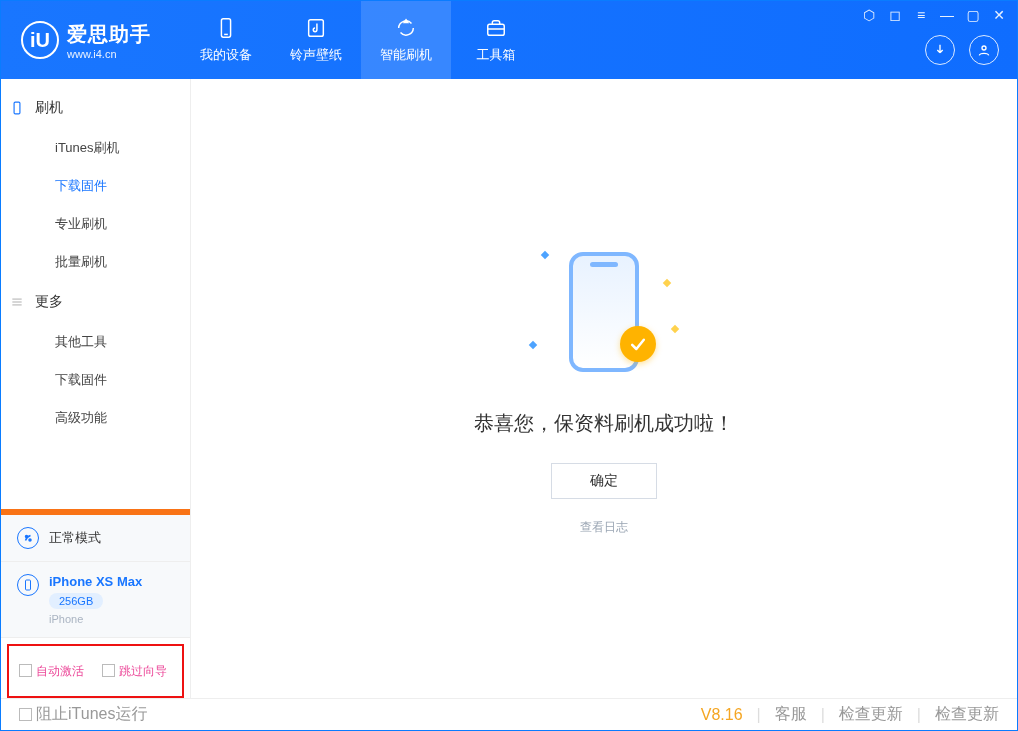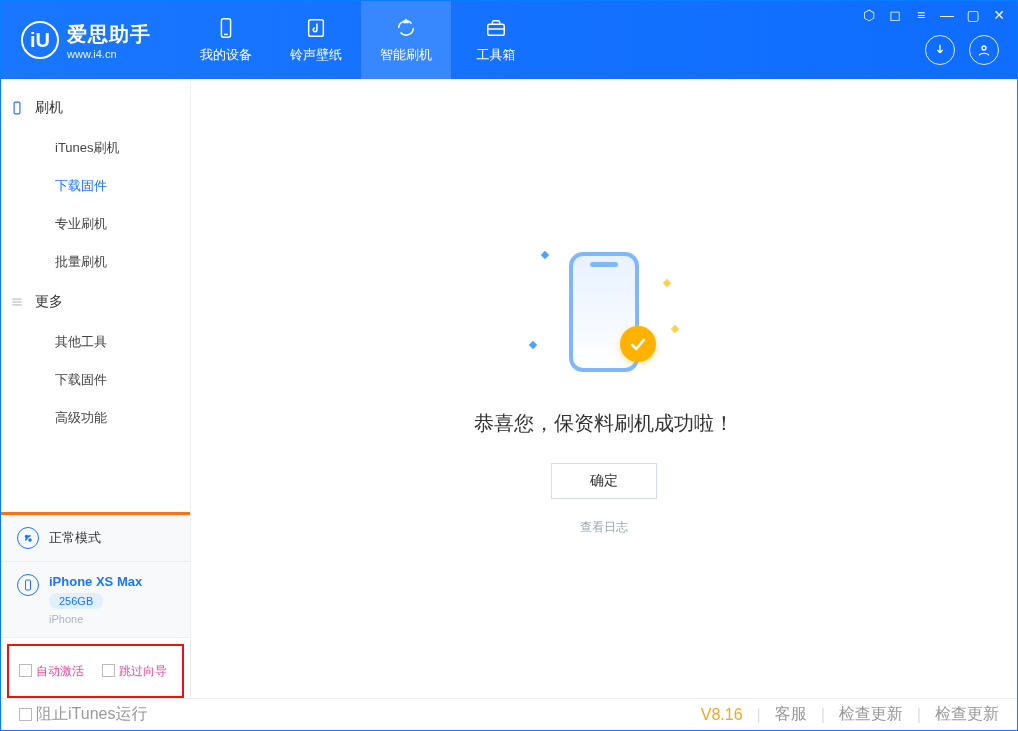--- a/index.html
+++ b/index.html
@@ -110,21 +110,21 @@
   .group-header .hicon { width:16px; height:16px; display:flex; align-items:center; justify-content:center; color:#999; }
   .phone-hicon { color:#0a7cff; }
   .menu-item {
     padding: 10px 18px 10px 54px;
     font-size: 13px;
     color:#444;
     cursor:pointer;
   }
   .menu-item.active { color:#1976ff; }
   .device-panel {
-    border-top:3px solid #f97316;
+    border-top:6px solid #f97316;
     padding: 0;
   }
   .mode-row, .device-row {
     display:flex; align-items:center;
     padding: 12px 16px;
     gap:10px;
     background:#f7f9fb;
     border-bottom:1px solid #eee;
   }
   .device-row { flex-direction: row; align-items:flex-start; }

